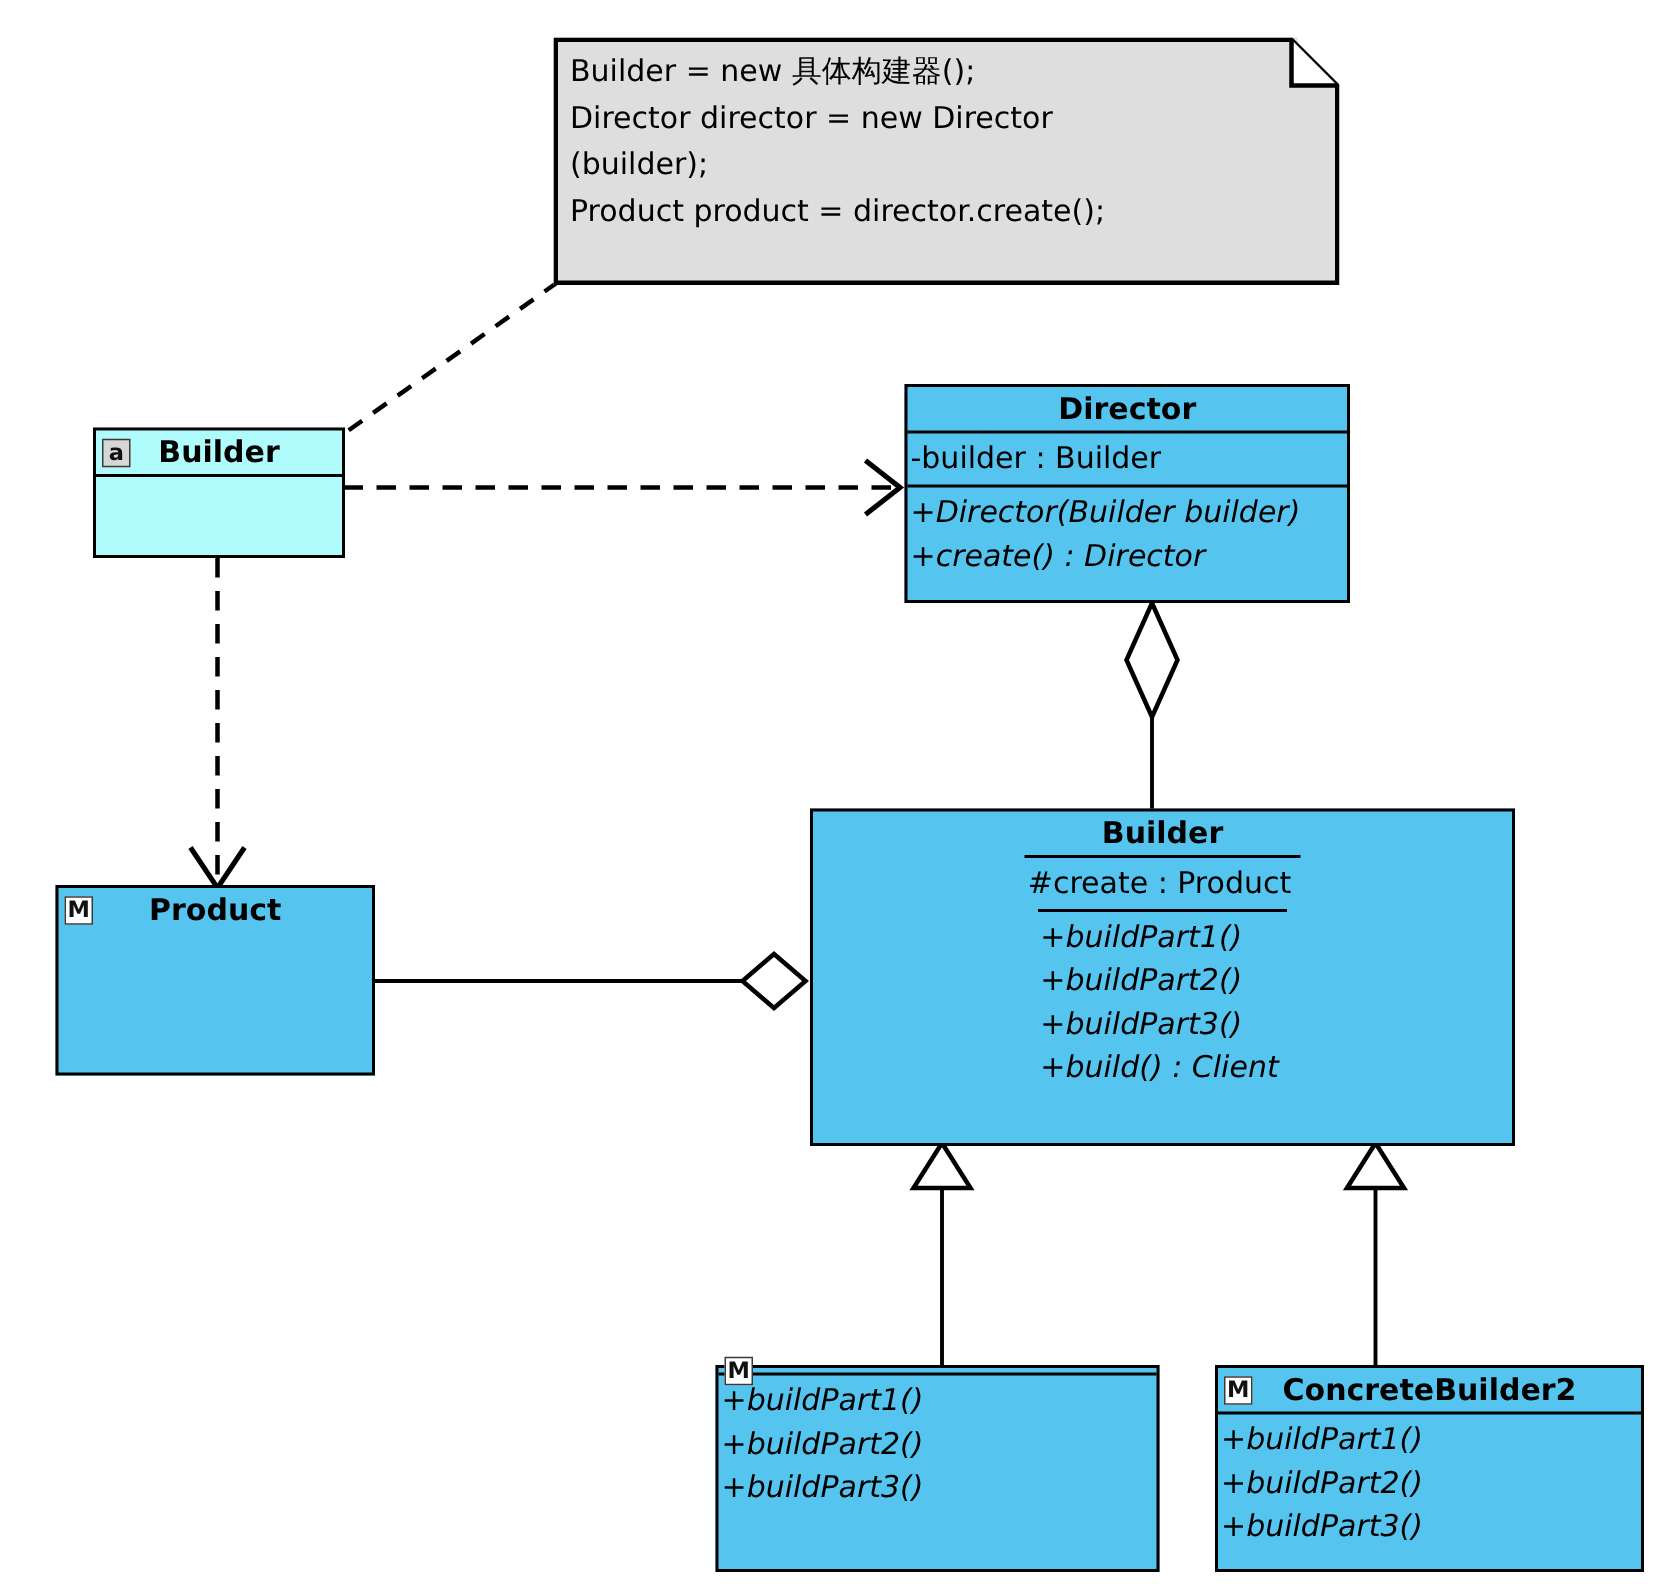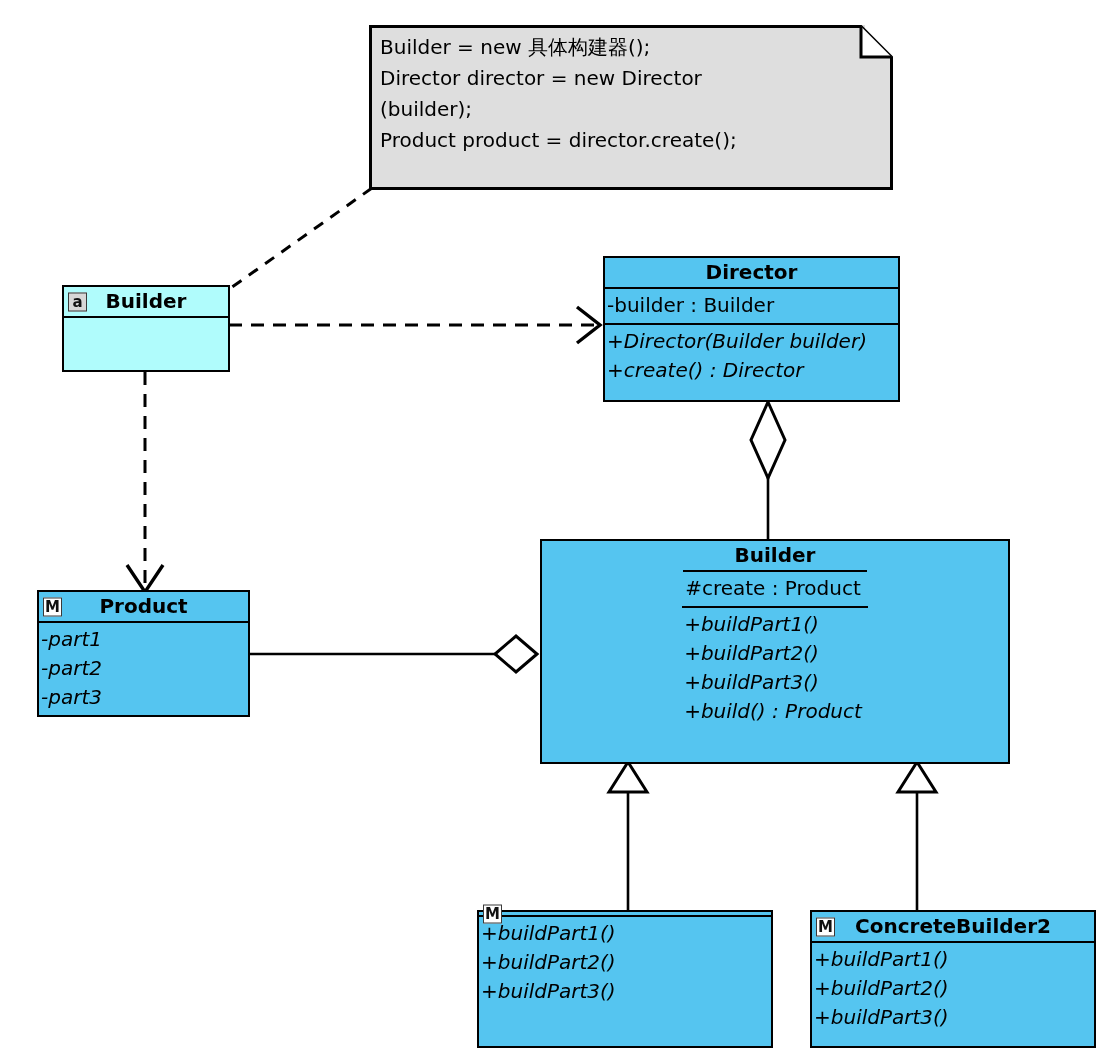--- a/index.html
+++ b/index.html
@@ -173,39 +173,34 @@
       <div class="member">+Director(Builder builder)</div>
       <div class="member">+create() : Director</div>
     </div>
   </div>
 
   <div class="uml-class" style="left:37px; top:590px; width:213px; height:127px;">
     <div class="compartment cls-title">
       <span class="badge badge-m">M</span>
       <span class="title-text">Product</span>
     </div>
-    <div class="compartment members">
-      <div class="member">-part1</div>
-      <div class="member">-part2</div>
-      <div class="member">-part3</div>
-    </div>
   </div>
 
   <div class="uml-class" style="left:540px; top:539px; width:470px; height:225px;align-items:center;">
     <div class="compartment cls-title">
       <span class="title-text">Builder</span>
     </div>
     <div class="compartment">
       <div class="member">#create : Product</div>
     </div>
     <div class="compartment members">
       <div class="member">+buildPart1()</div>
       <div class="member">+buildPart2()</div>
       <div class="member">+buildPart3()</div>
-      <div class="member">+build() : Product</div>
+      <div class="member">+build() : Client</div>
     </div>
   </div>
 
   <div class="uml-class" style="left:477px; top:910px; width:296px; height:138px;">
     <div class="compartment cls-title">
       <span class="badge badge-m">M</span>
     </div>
     <div class="compartment members">
       <div class="member">+buildPart1()</div>
       <div class="member">+buildPart2()</div>

